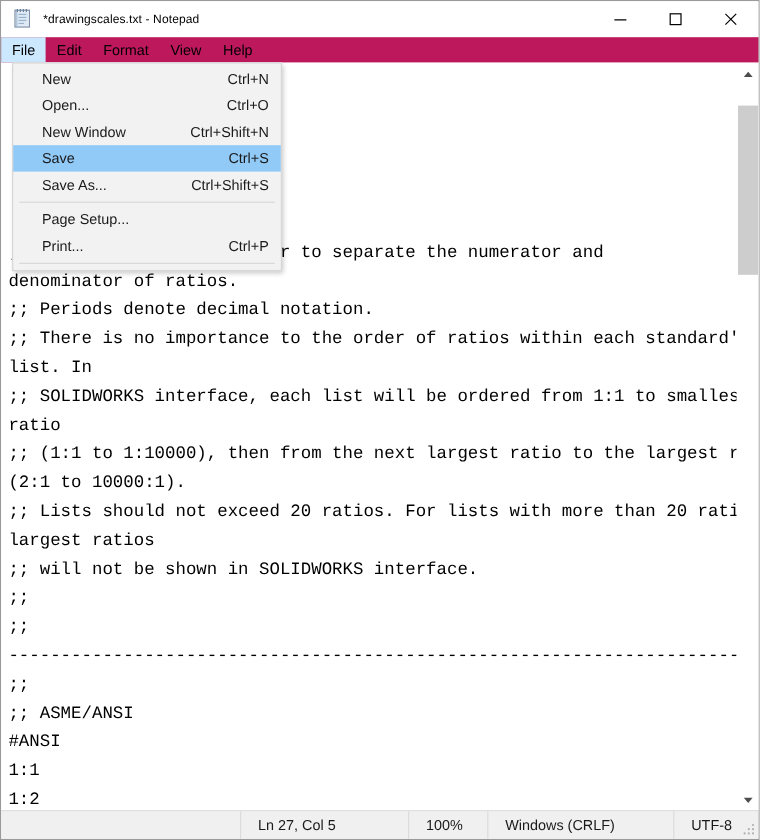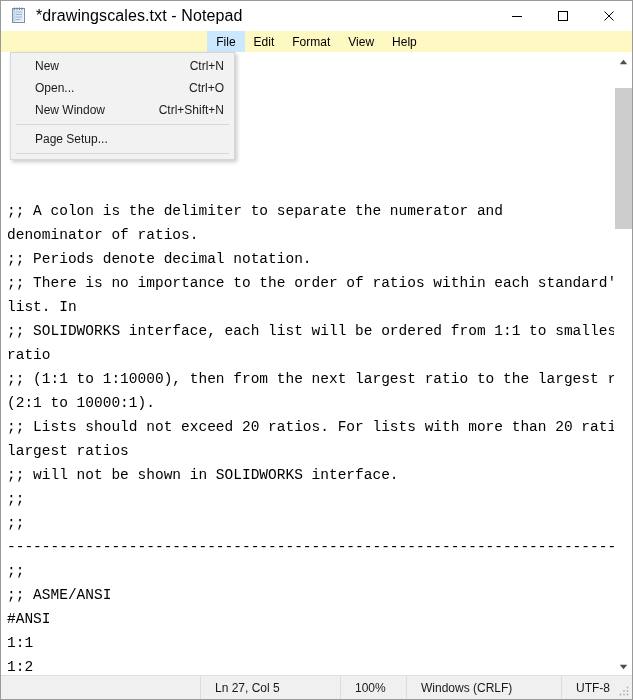--- a/index.html
+++ b/index.html
@@ -37,21 +37,21 @@
   .app-icon {
     width: 18px;
     height: 18px;
     margin-left: 9px;
     margin-right: 8px;
     position: relative;
     flex: 0 0 auto;
   }
   .app-icon svg { display: block; }
   .title-text {
-    font-size: 16px;
+    font-size: 10px;
     color: #000000;
     letter-spacing: 0.1px;
     white-space: nowrap;
   }
   .win-buttons {
     position: absolute;
     right: 0;
     top: 0;
     height: 30px;
     display: flex;
@@ -63,28 +63,27 @@
     align-items: center;
     justify-content: center;
     background: transparent;
   }
   .win-btn svg { display: block; }
 
   
   .menubar {
     height: 21px;
     min-height: 21px;
-    background: #fef9c3;
+    background: #be185d;
     display: flex;
     align-items: stretch;
     font-size: 12px;
     position: relative;
     z-index: 30;
     user-select: none;
-    justify-content: center;
   }
   .menubar-item {
     padding: 0 9px;
     display: flex;
     align-items: center;
     color: #000000;
     white-space: nowrap;
   }
   .menubar-item.active {
     background: #cce8ff;
@@ -328,20 +327,32 @@
         <span class="mi-accel">Ctrl+N</span>
       </div>
       <div class="menu-item">
         <span class="mi-label">Open...</span>
         <span class="mi-accel">Ctrl+O</span>
       </div>
       <div class="menu-item">
         <span class="mi-label">New Window</span>
         <span class="mi-accel">Ctrl+Shift+N</span>
       </div>
+      <div class="menu-item selected">
+        <span class="mi-label">Save</span>
+        <span class="mi-accel">Ctrl+S</span>
+      </div>
+      <div class="menu-item">
+        <span class="mi-label">Save As...</span>
+        <span class="mi-accel">Ctrl+Shift+S</span>
+      </div>
       <div class="menu-sep"></div>
       <div class="menu-item">
         <span class="mi-label">Page Setup...</span>
+      </div>
+      <div class="menu-item">
+        <span class="mi-label">Print...</span>
+        <span class="mi-accel">Ctrl+P</span>
       </div>
       <div class="menu-sep"></div>
     </div>
 
 </div>
 
 </body></html>

